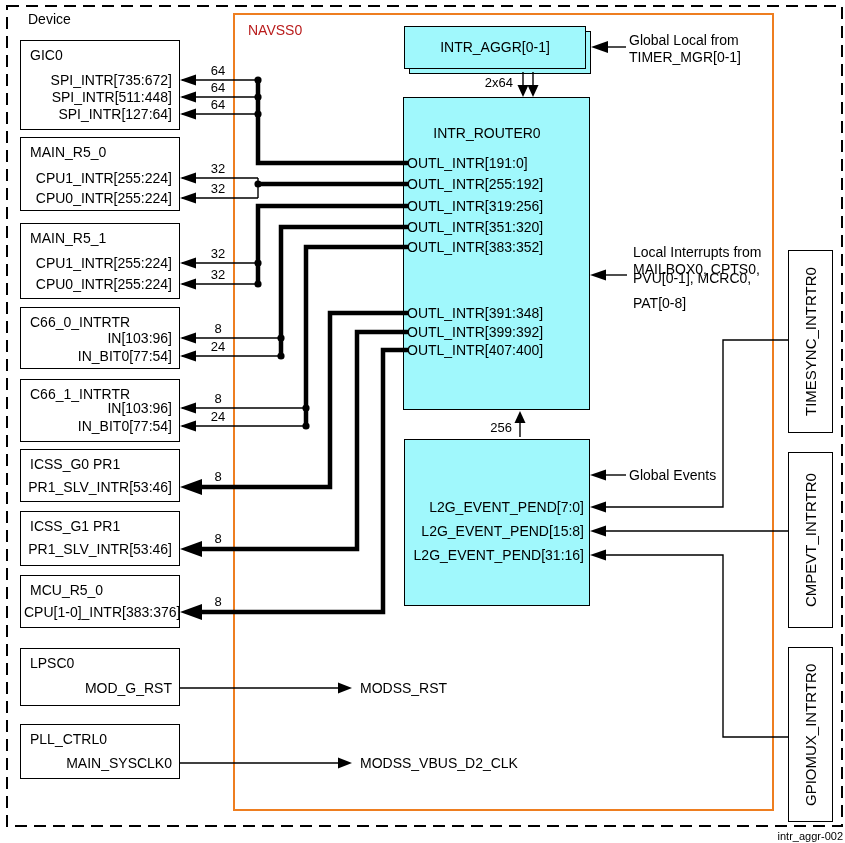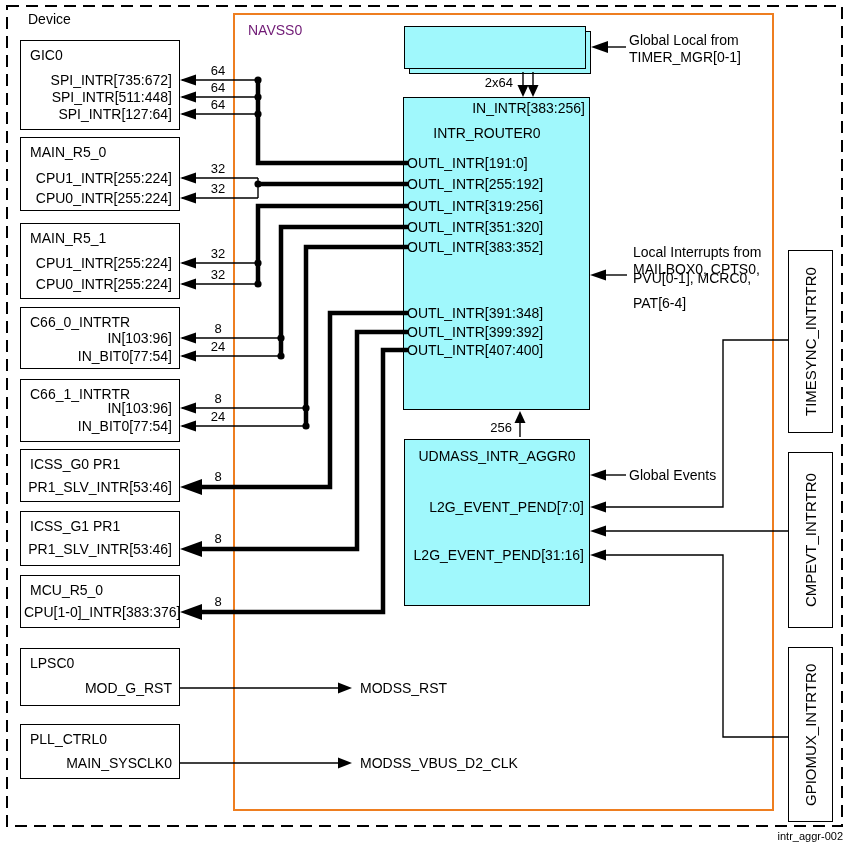--- a/index.html
+++ b/index.html
@@ -122,21 +122,21 @@
       <polygon points="590,507 606,501.5 606,512.5"></polygon>
       <polygon points="590,531 606,525.5 606,536.5"></polygon>
       <polygon points="590,555 606,549.5 606,560.5"></polygon>
 
       <polygon points="352,688 338,682.5 338,693.5"></polygon>
       <polygon points="352,763 338,757.5 338,768.5"></polygon>
     </g>
   </svg>
 
   <div class="lbl layer3" style="left:28px;top:11px">Device</div>
-  <div class="lbl layer3" style="left:248px;top:22px;color:#701a75">NAVSS0</div>
+  <div class="lbl layer3" style="left:248px;top:22px;color:#b91c1c">NAVSS0</div>
 
   <div class="lbl layer3" style="left:30px;top:47px">GIC0</div>
   <div class="lbl layer3" style="left:30px;top:144px">MAIN_R5_0</div>
   <div class="lbl layer3" style="left:30px;top:230px">MAIN_R5_1</div>
   <div class="lbl layer3" style="left:30px;top:314px">C66_0_INTRTR</div>
   <div class="lbl layer3" style="left:30px;top:386px">C66_1_INTRTR</div>
   <div class="lbl layer3" style="left:30px;top:456px">ICSS_G0 PR1</div>
   <div class="lbl layer3" style="left:30px;top:518px">ICSS_G1 PR1</div>
   <div class="lbl layer3" style="left:30px;top:582px">MCU_R5_0</div>
   <div class="lbl layer3" style="left:30px;top:655px">LPSC0</div>
@@ -169,44 +169,44 @@
   <div class="lbl sm c layer3" style="left:200px;top:321px;width:36px">8</div>
   <div class="lbl sm c layer3" style="left:200px;top:339px;width:36px">24</div>
   <div class="lbl sm c layer3" style="left:200px;top:391px;width:36px">8</div>
   <div class="lbl sm c layer3" style="left:200px;top:409px;width:36px">24</div>
   <div class="lbl sm c layer3" style="left:200px;top:469px;width:36px">8</div>
   <div class="lbl sm c layer3" style="left:200px;top:531px;width:36px">8</div>
   <div class="lbl sm c layer3" style="left:200px;top:594px;width:36px">8</div>
   <div class="lbl sm r layer3" style="left:468px;top:75px;width:45px">2x64</div>
   <div class="lbl sm r layer3" style="left:482px;top:420px;width:30px">256</div>
 
-
-  <div class="lbl r layer3" style="left:405px;top:100px;width:180px">IN_INTR[383:256]</div>
+  <div class="lbl c layer3" style="left:404px;top:39px;width:182px">INTR_AGGR[0-1]</div>
+
   <div class="lbl c layer3" style="left:403px;top:125px;width:168px">INTR_ROUTER0</div>
   <div class="lbl layer3" style="left:407px;top:155px">OUTL_INTR[191:0]</div>
   <div class="lbl layer3" style="left:407px;top:176px">OUTL_INTR[255:192]</div>
   <div class="lbl layer3" style="left:407px;top:198px">OUTL_INTR[319:256]</div>
   <div class="lbl layer3" style="left:407px;top:219px">OUTL_INTR[351:320]</div>
   <div class="lbl layer3" style="left:407px;top:239px">OUTL_INTR[383:352]</div>
   <div class="lbl layer3" style="left:407px;top:305px">OUTL_INTR[391:348]</div>
   <div class="lbl layer3" style="left:407px;top:324px">OUTL_INTR[399:392]</div>
   <div class="lbl layer3" style="left:407px;top:342px">OUTL_INTR[407:400]</div>
 
-  <div class="lbl c layer3" style="left:404px;top:448px;width:186px">UDMASS_INTR_AGGR0</div>
   <div class="lbl r layer3" style="left:404px;top:499px;width:180px">L2G_EVENT_PEND[7:0]</div>
+  <div class="lbl r layer3" style="left:404px;top:523px;width:180px">L2G_EVENT_PEND[15:8]</div>
   <div class="lbl r layer3" style="left:404px;top:547px;width:180px">L2G_EVENT_PEND[31:16]</div>
 
   <div class="vlbl layer3" style="left:788px;top:250px;width:45px;height:183px">TIMESYNC_INTRTR0</div>
   <div class="vlbl layer3" style="left:788px;top:452px;width:45px;height:176px">CMPEVT_INTRTR0</div>
   <div class="vlbl layer3" style="left:788px;top:647px;width:45px;height:175px">GPIOMUX_INTRTR0</div>
 
   <div class="lbl layer3" style="left:629px;top:32px">Global Local from</div>
   <div class="lbl layer3" style="left:629px;top:49px">TIMER_MGR[0-1]</div>
   <div class="lbl layer3" style="left:633px;top:244px">Local Interrupts from</div>
   <div class="lbl layer3" style="left:633px;top:261px">MAILBOX0, CPTS0,</div>
   <div class="lbl layer3" style="left:633px;top:270px">PVU[0-1], MCRC0,</div>
-  <div class="lbl layer3" style="left:633px;top:295px">PAT[6-4]</div>
+  <div class="lbl layer3" style="left:633px;top:295px">PAT[0-8]</div>
   <div class="lbl layer3" style="left:629px;top:467px">Global Events</div>
   <div class="lbl layer3" style="left:360px;top:680px">MODSS_RST</div>
   <div class="lbl layer3" style="left:360px;top:755px">MODSS_VBUS_D2_CLK</div>
 
   <div class="fig layer3 r" style="left:723px;top:830px;width:120px;text-align:right">intr_aggr-002</div>
 </div>
 
 </body></html>

